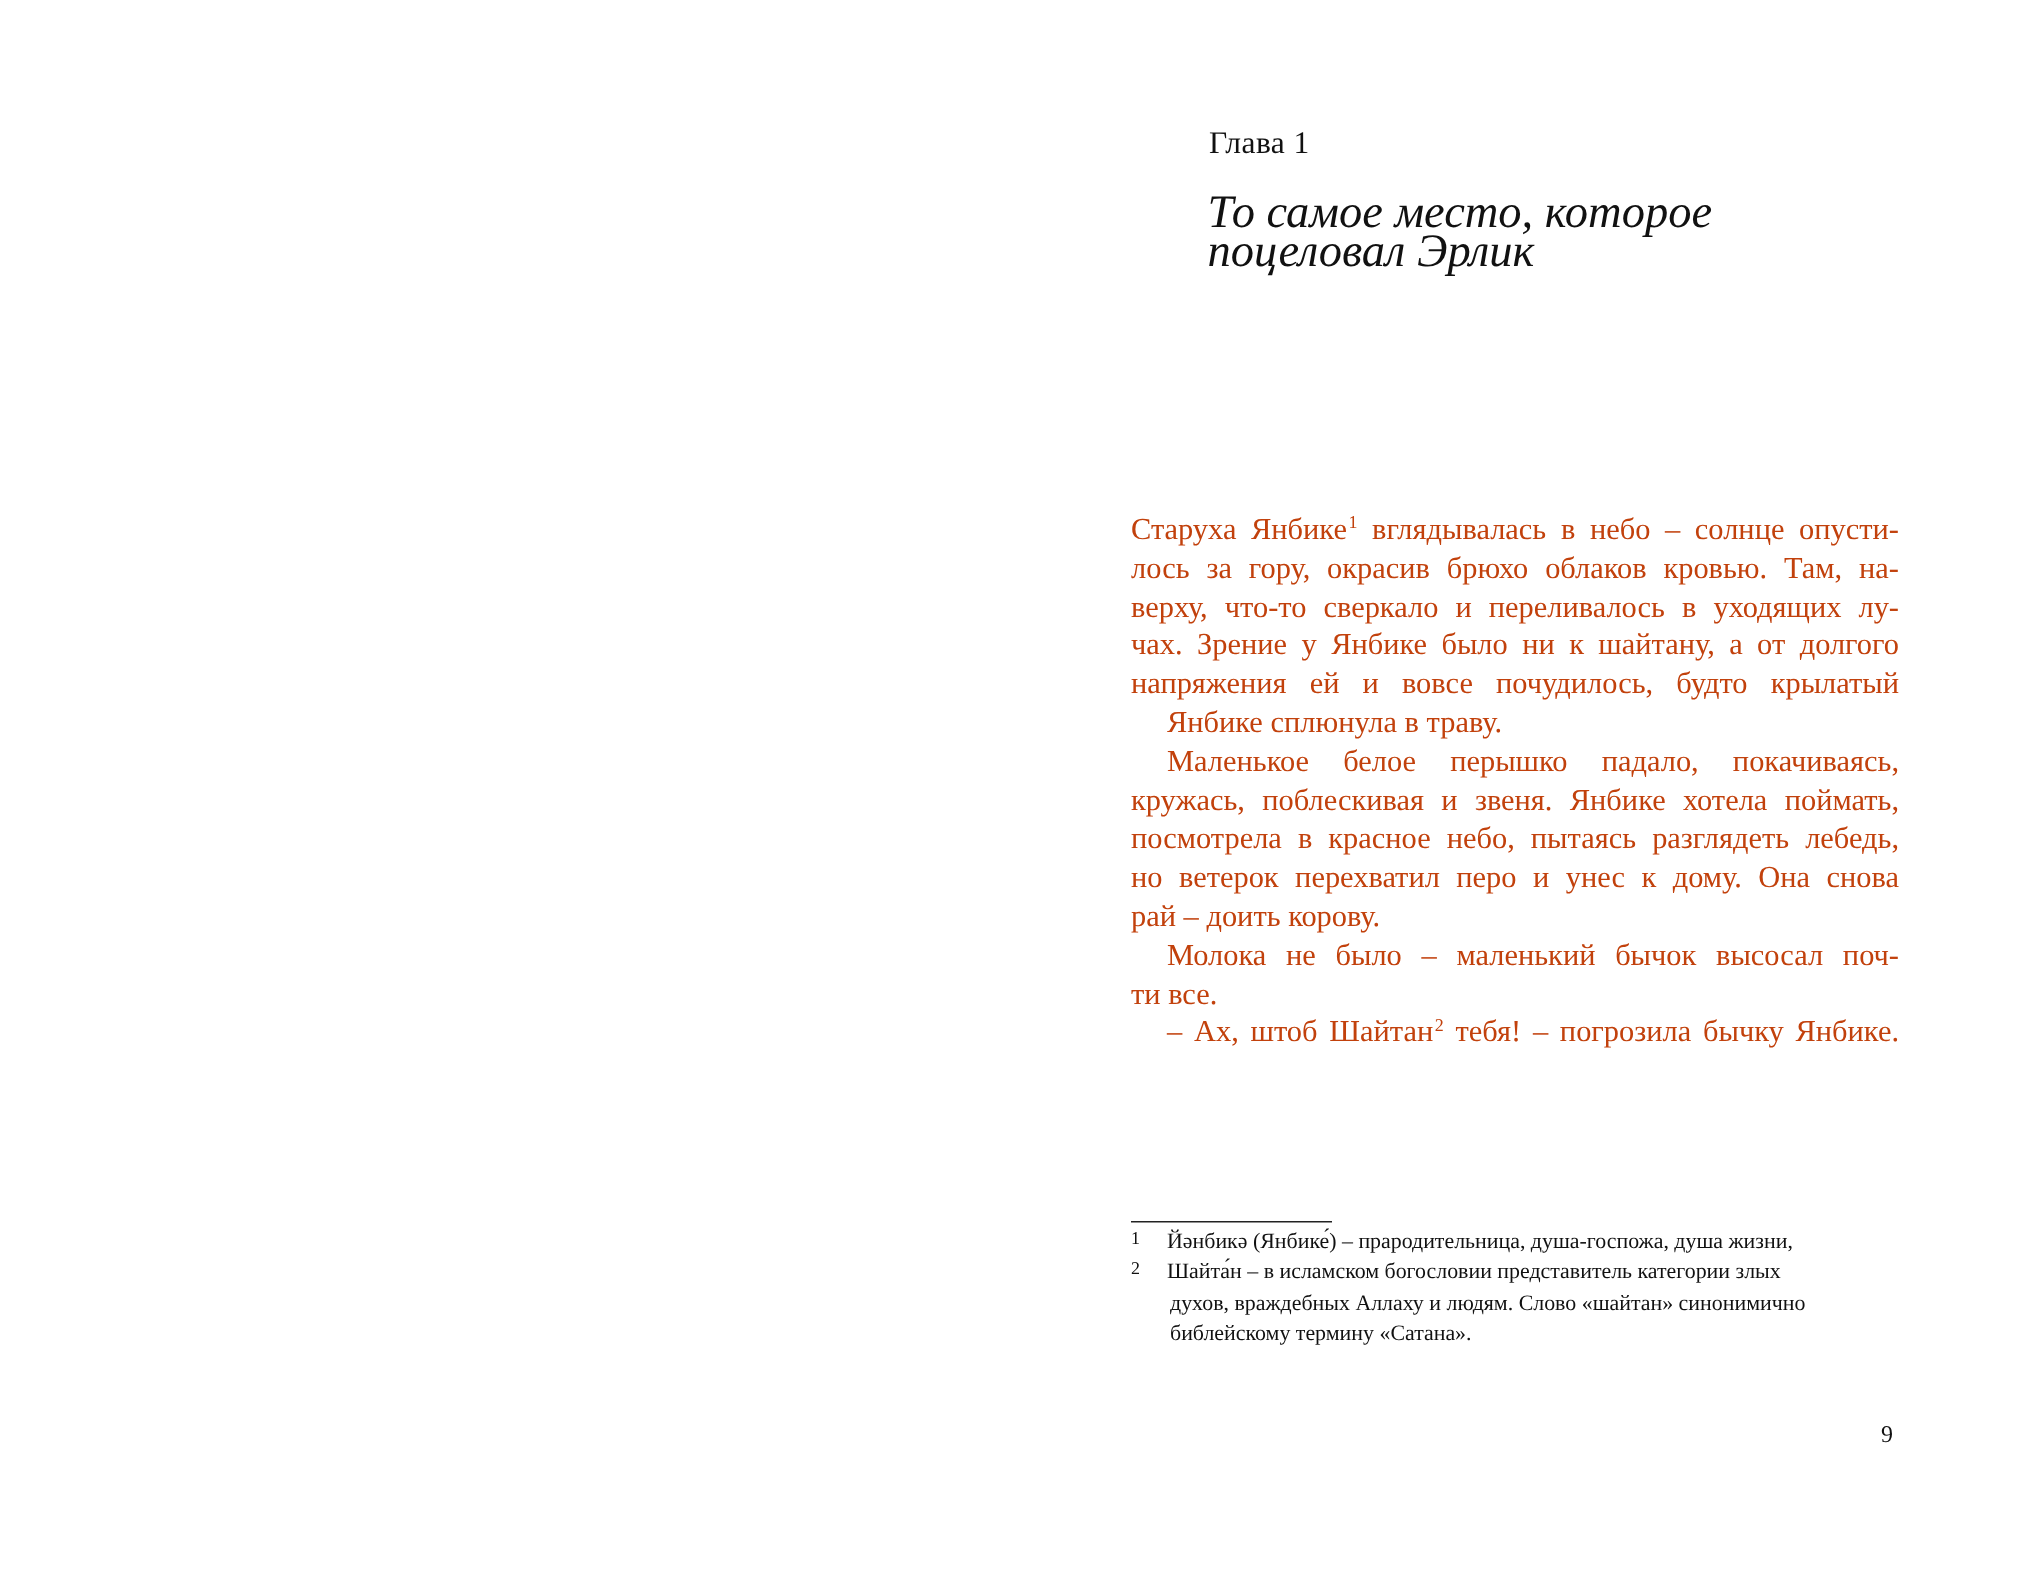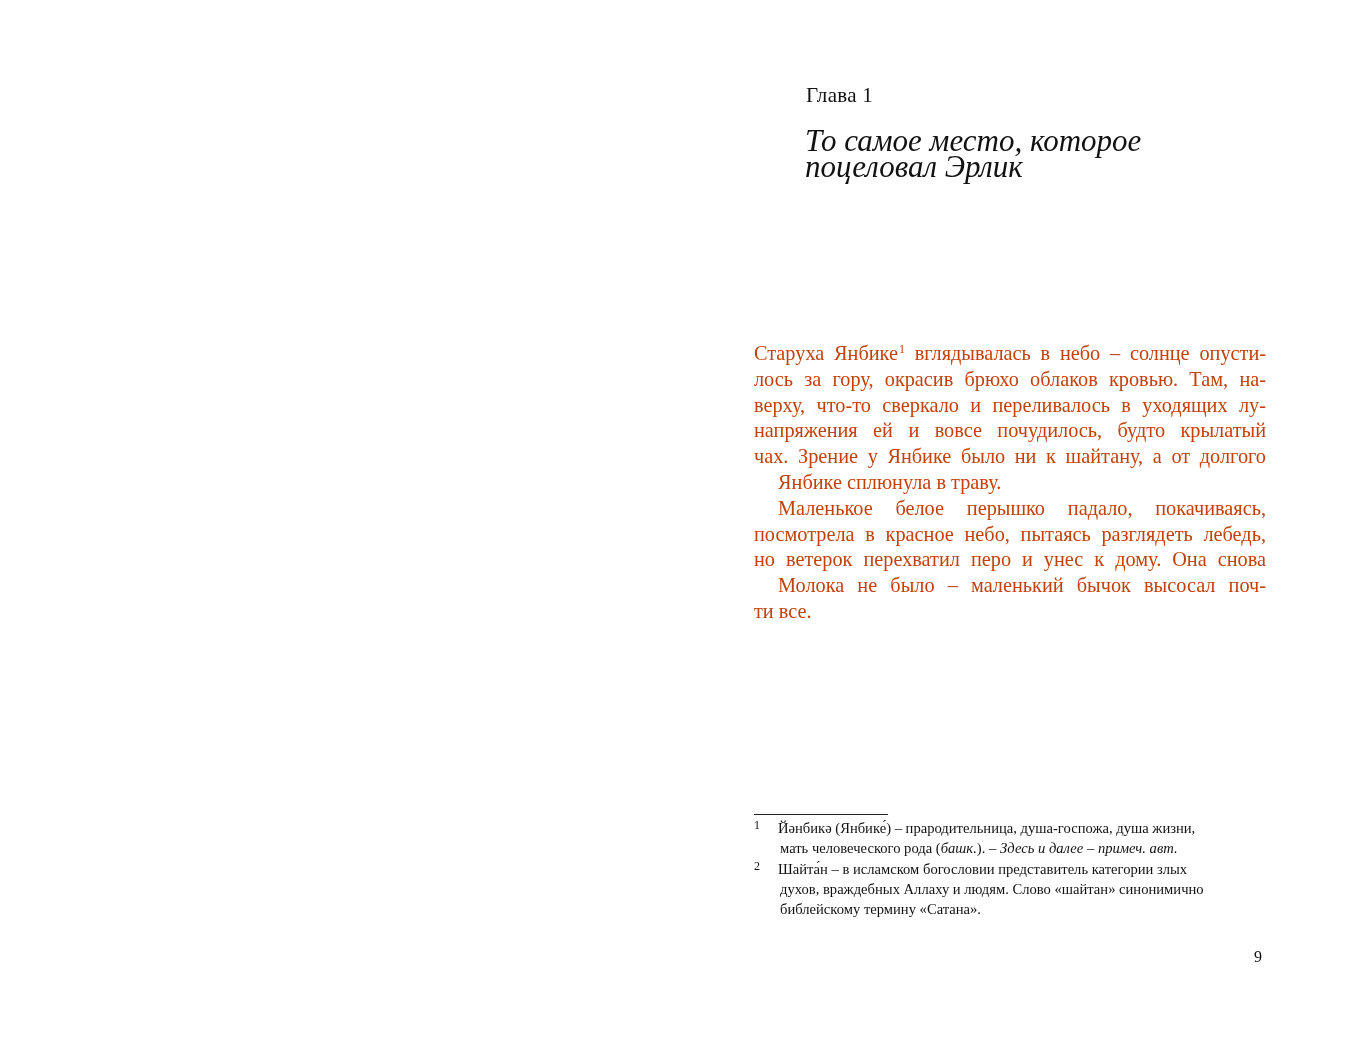--- a/index.html
+++ b/index.html
@@ -149,37 +149,39 @@
 
     <div class="chapter-title">
       <span>То самое место, которое</span>
       <span>поцеловал Эрлик</span>
     </div>
 
     <div class="body-text">
       <span class="line"><span>Старуха Янбике</span><span class="fn-ref">1</span><span> вглядывалась в небо – солнце опусти-</span></span>
       <span class="line">лось за гору, окрасив брюхо облаков кровью. Там, на-</span>
       <span class="line">верху, что-то сверкало и переливалось в уходящих лу-</span>
+      <span class="line">чах. Зрение у Янбике было ни к шайтану, а от долгого</span>
       <span class="line">напряжения ей и вовсе почудилось, будто крылатый</span>
-      <span class="line">чах. Зрение у Янбике было ни к шайтану, а от долгого</span>
       <span class="line last indent">Янбике сплюнула в траву.</span>
       <span class="line indent">Маленькое белое перышко падало, покачиваясь,</span>
+      <span class="line">кружась, поблескивая и звеня. Янбике хотела поймать,</span>
       <span class="line">посмотрела в красное небо, пытаясь разглядеть лебедь,</span>
       <span class="line">но ветерок перехватил перо и унес к дому. Она снова</span>
+      <span class="line last">рай – доить корову.</span>
       <span class="line indent">Молока не было – маленький бычок высосал поч-</span>
       <span class="line last">ти все.</span>
+      <span class="line indent"><span>– Ах, штоб Шайтан</span><span class="fn-ref">2</span><span> тебя! – погрозила бычку Янбике.</span></span>
     </div>
 
     <div class="footnote-rule"></div>
 
     <div class="footnotes">
       <div class="footnote">
         <span class="footnote-num">1</span>
         <span class="footnote-line"><span class="footnote-term">Йәнбикә</span><span> (Янбике́) – прародительница, душа-госпожа, душа жизни,</span></span>
-        <span class="footnote-line" style="padding-left:2px"><span>мать человеческого рода (</span><span class="fn-italic">башк.</span><span>). </span><span class="fn-italic">– Здесь и далее – примеч. авт.</span></span>
       </div>
       <div class="footnote">
         <span class="footnote-num">2</span>
         <span class="footnote-line"><span class="footnote-term">Шайта́н</span><span> – в исламском богословии представитель категории злых</span></span>
         <span class="footnote-line" style="padding-left:2px">духов, враждебных Аллаху и людям. Слово «шайтан» синонимично</span>
         <span class="footnote-line" style="padding-left:2px">библейскому термину «Сатана».</span>
       </div>
     </div>
 
     <div class="page-number">9</div>

